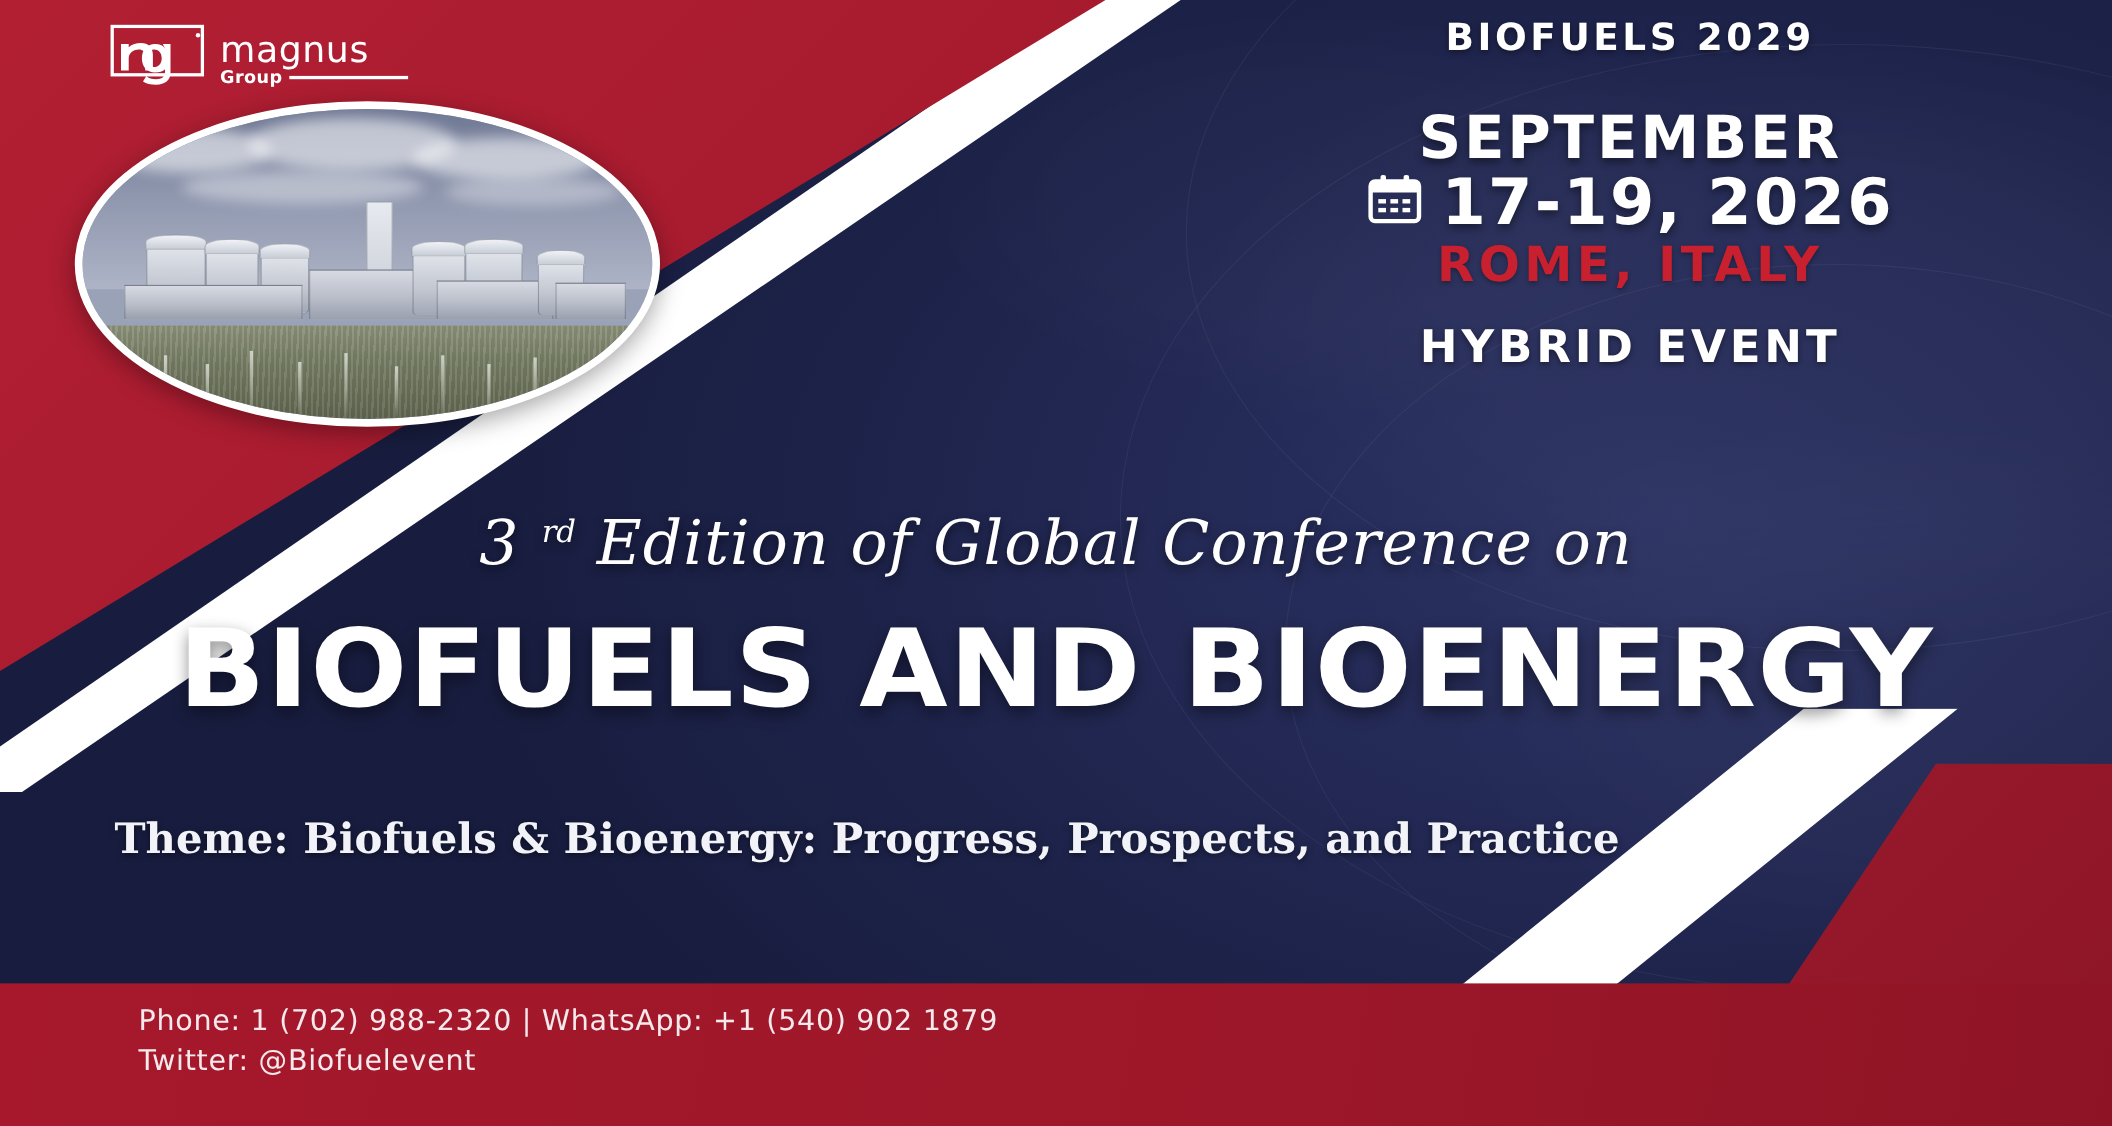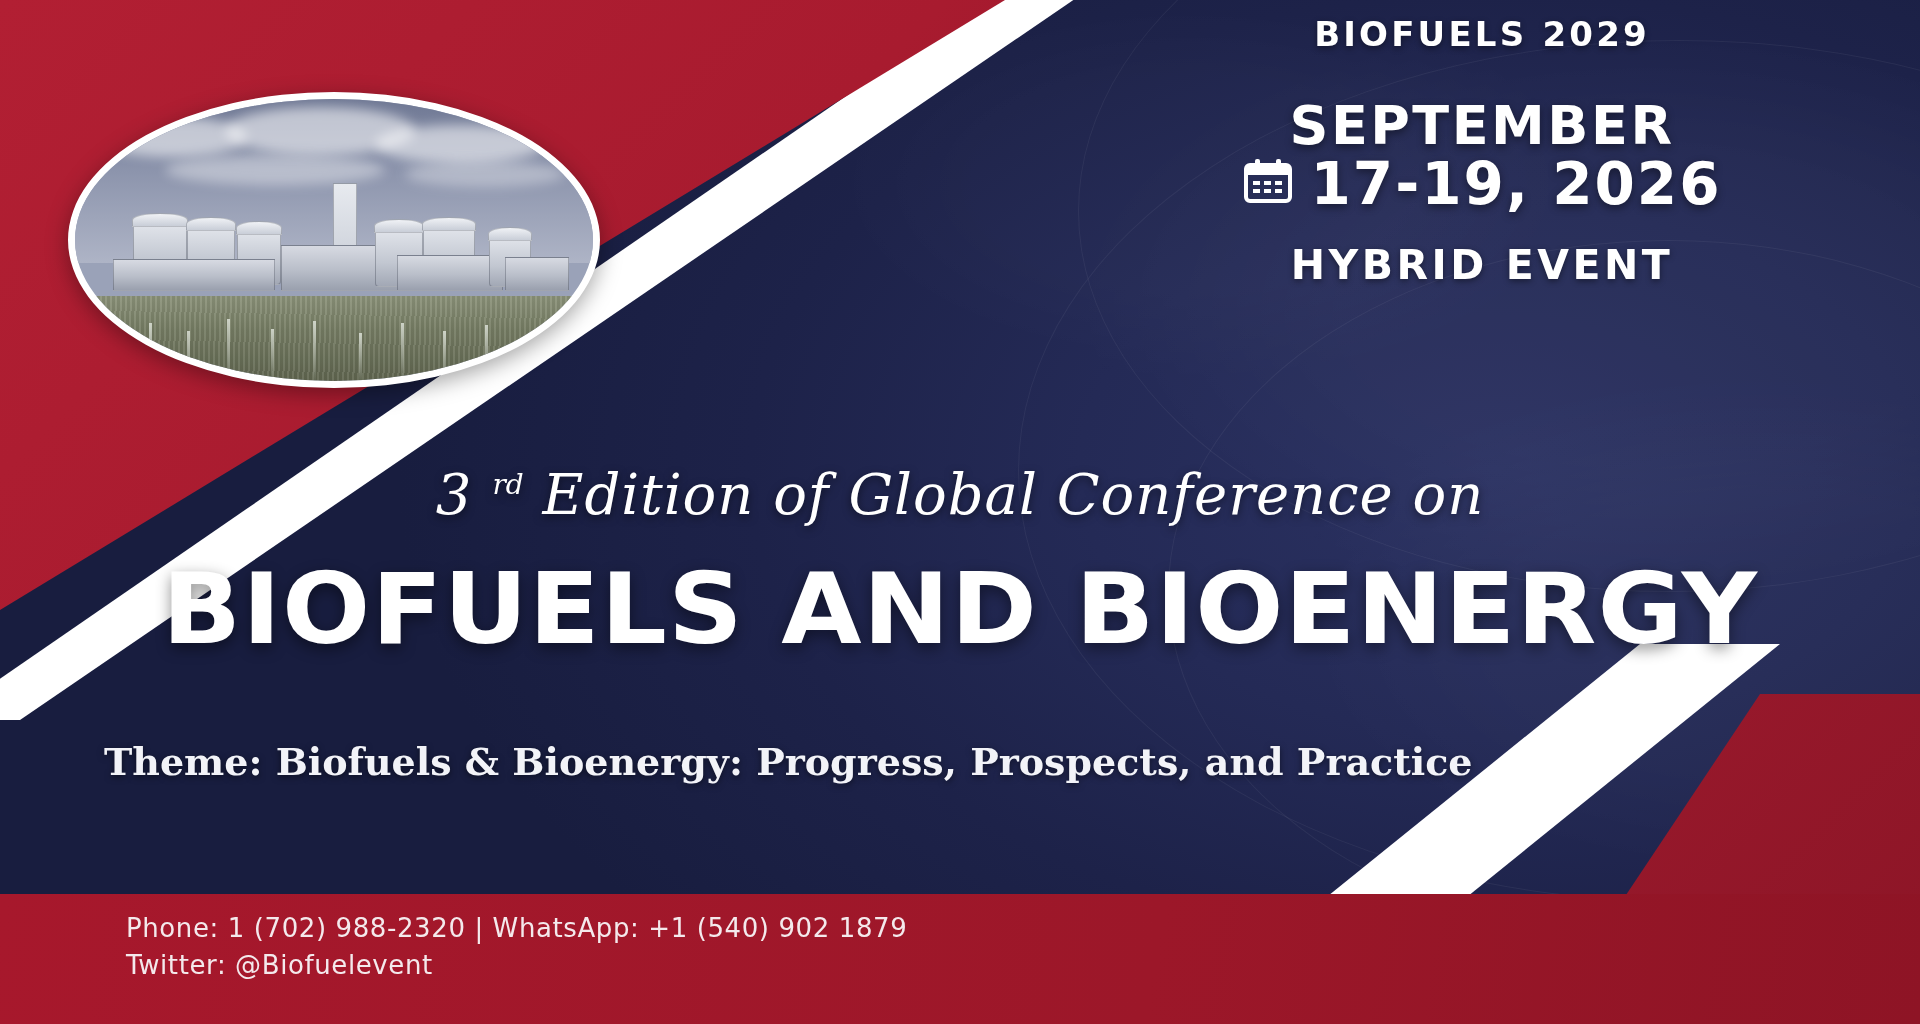--- a/index.html
+++ b/index.html
@@ -332,20 +332,37 @@
   <div class="bg-swirl"></div>
   <div class="bg-arc arc1"></div>
   <div class="bg-arc arc2"></div>
   <div class="bg-arc arc3"></div>
 
   <div class="stripe-top"></div>
   <div class="wedge-red"></div>
   <div class="stripe-bottom"></div>
   <div class="wedge-red-br"></div>
 
+  <div class="logo">
+    <div class="logo-mark">
+      <svg width="86" height="58" viewBox="0 0 86 58" xmlns="http://www.w3.org/2000/svg">
+        <rect x="2" y="2" width="82" height="44" fill="none" stroke="#ffffff" stroke-width="3"></rect>
+        <path d="M10 42 V18 h7 v3 c3-3 7-4 11-4 7 0 11 4 11 11 v14 h-7 V29 c0-4-2-6-6-6-4 0-9 3-9 8 v11 z" fill="#ffffff"></path>
+        <path d="M48 18 h7 v26 c0 7-5 11-13 11 -5 0-9-1-12-3 l3-5 c2 2 5 3 9 3 5 0 8-2 8-7 v-2 c-2 2-5 3-9 3 -7 0-12-5-12-13 0-8 5-13 12-13 4 0 7 1 9 4 z m-1 13 c0-5-3-8-7-8 -5 0-7 3-7 8 0 5 2 8 7 8 4 0 7-3 7-8 z" fill="#ffffff"></path>
+        <circle cx="80" cy="10" r="2" fill="#ffffff"></circle>
+      </svg>
+    </div>
+    <div class="logo-words">
+      <div class="logo-magnus">magnus</div>
+      <div class="logo-group-row">
+        <div class="logo-group">Group</div>
+        <div class="logo-rule"></div>
+      </div>
+    </div>
+  </div>
 
   <div class="photo-oval">
     <div class="photo-inner">
       <div class="ph-sky"></div>
       <div class="ph-cloud" style="left:22px; top:18px; width:150px; height:40px;"></div>
       <div class="ph-cloud" style="left:150px; top:8px; width:190px; height:48px;"></div>
       <div class="ph-cloud" style="left:300px; top:26px; width:170px; height:38px;"></div>
       <div class="ph-cloud" style="left:90px; top:56px; width:220px; height:30px; opacity:.7;"></div>
       <div class="ph-cloud" style="left:330px; top:62px; width:160px; height:26px; opacity:.6;"></div>
 
@@ -393,20 +410,21 @@
           <rect x="22" y="25" width="7" height="4" fill="#ffffff"></rect>
           <rect x="33" y="25" width="7" height="4" fill="#ffffff"></rect>
           <rect x="11" y="33" width="7" height="4" fill="#ffffff"></rect>
           <rect x="22" y="33" width="7" height="4" fill="#ffffff"></rect>
           <rect x="33" y="33" width="7" height="4" fill="#ffffff"></rect>
         </svg>
       </span>
       <span class="days">17-19, 2026</span>
     </div>
 
+    <div class="city">ROME, ITALY</div>
     <div class="hybrid">HYBRID EVENT</div>
   </div>
 
   <div class="edition">
     <span>3</span><span class="sup">rd</span><span> Edition of Global Conference on</span>
   </div>
 
   <div class="main-title">BIOFUELS AND BIOENERGY</div>
 
   <div class="theme">Theme: Biofuels &amp; Bioenergy: Progress, Prospects, and Practice</div>

